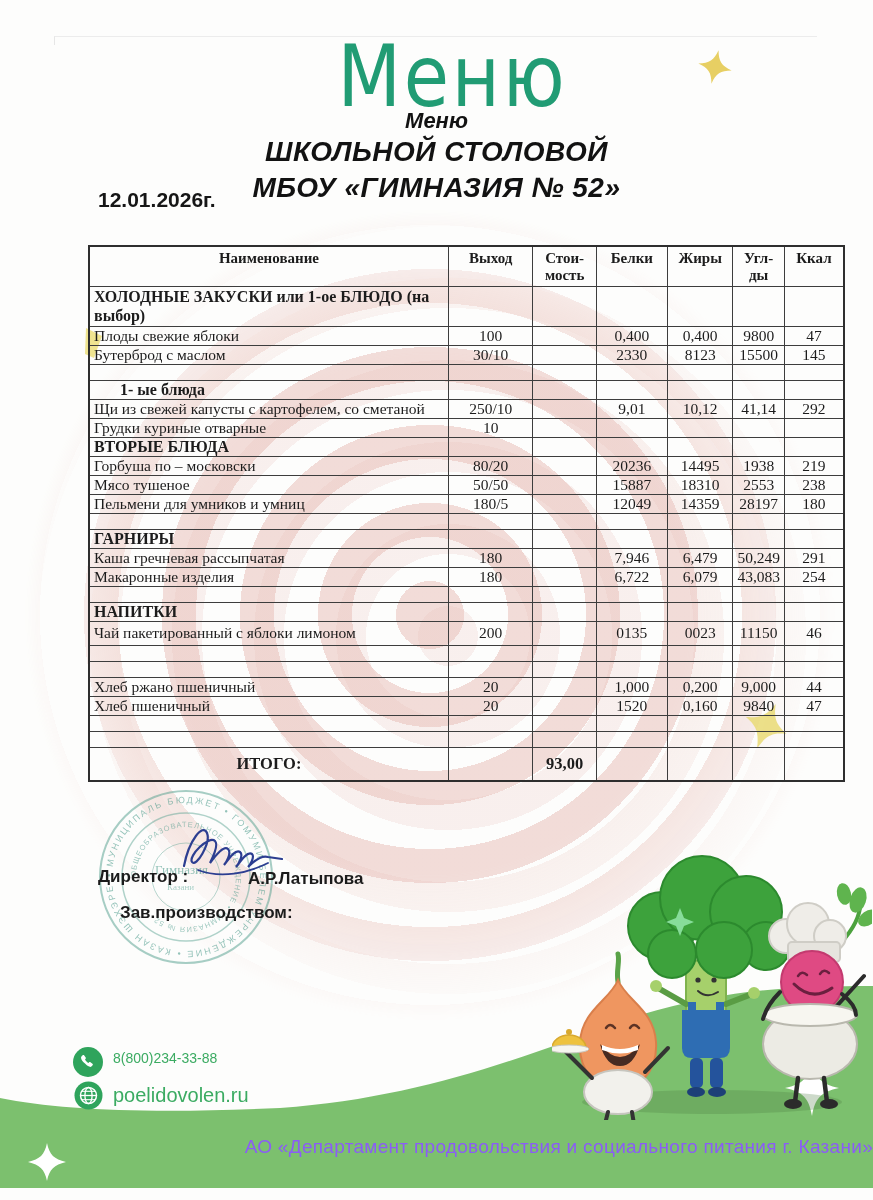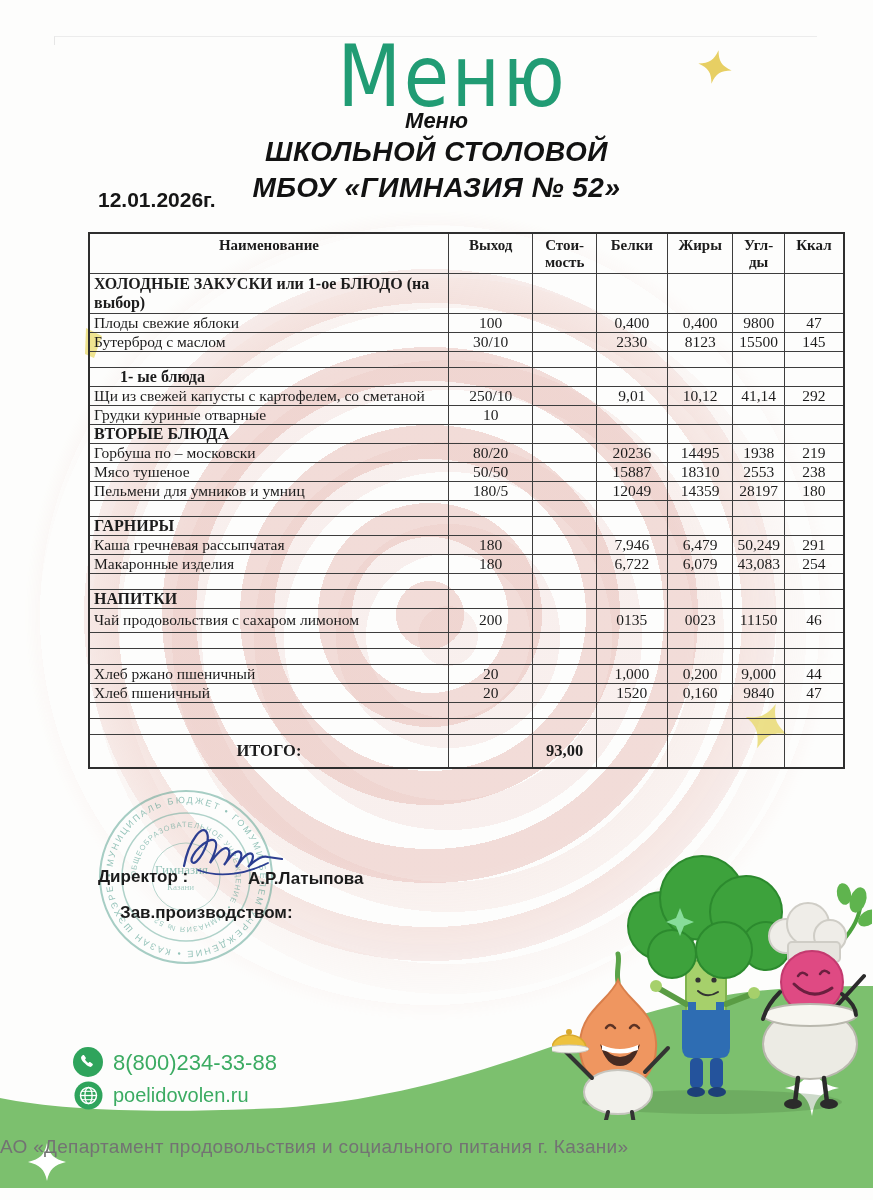--- a/index.html
+++ b/index.html
@@ -25,21 +25,21 @@
     font-family:"DejaVu Sans",sans-serif;font-size:80px;font-weight:400;
     color:#219c74;letter-spacing:3px;transform:translateX(16px) scale(.92,1.06);
   }
   .title-block{position:absolute;top:108px;left:0;width:100%;text-align:center;z-index:3;
     font-style:italic;font-weight:bold;color:#121212;}
   .title-block .t1{font-size:22px;line-height:1.2;}
   .title-block .t2,.title-block .t3{font-size:28px;line-height:1.26;letter-spacing:.5px;}
   .date{position:absolute;left:98px;top:188px;font-weight:bold;font-size:21px;color:#161616;z-index:3;}
   
   table.menu-table{
-    position:absolute;left:88px;top:232px;width:757px;z-index:2;
+    position:absolute;left:88px;top:245px;width:757px;z-index:2;
     border-collapse:collapse;table-layout:fixed;
     font-family:"Liberation Serif",serif;color:#1c1c1c;border:2px solid #2e2e2e;
   }
   col.c0{width:47.6%}col.c1{width:11.2%}col.c2{width:8.4%}col.c3{width:9.4%}
   col.c4{width:8.7%}col.c5{width:6.8%}col.c6{width:7.9%}
   .menu-table th,.menu-table td{border:1px solid #3d3d3d;padding:0 4px;overflow:hidden;}
   .menu-table th{font-size:15px;font-weight:bold;text-align:center;vertical-align:top;
     line-height:1.12;white-space:pre-line;padding-top:3px;height:36px;}
   .menu-table td{font-size:15.5px;line-height:1.06;vertical-align:middle;}
   .menu-table td.num{text-align:center;}
@@ -55,28 +55,28 @@
   td.indent{padding-left:30px;}
   
   .sig-label{position:absolute;font-weight:bold;font-size:17px;color:#1b1b1b;z-index:3;}
   .sig-director{left:98px;top:867px;}
   .sig-name{left:248px;top:869px;}
   .sig-production{left:92px;top:903px;margin-left:28px;}
   .stamp{position:absolute;left:95px;top:786px;z-index:1;}
   .signature{position:absolute;left:176px;top:820px;z-index:2;}
   
   .contact-icon{position:absolute;z-index:2;}
-  .contact-text{position:absolute;z-index:2;color:#3bab62;font-size:22px;}
+  .contact-text{position:absolute;z-index:2;color:#3bab62;font-size:14px;}
   .phone-text{left:113px;top:1050px;}
   .site-text{left:113px;top:1084px;font-size:20px;text-align:center;}
   
   .wave{position:absolute;left:0;top:980px;z-index:1;}
   .veggies{position:absolute;left:552px;top:852px;z-index:2;}
-  .footer-text{position:absolute;top:1136px;left:0;width:100%;text-align:left;z-index:3;
-    color:#737373;font-size:19px;letter-spacing:.3px;}
+  .footer-text{position:absolute;top:1136px;left:0;width:100%;text-align:right;z-index:3;
+    color:#8b5cf6;font-size:19px;letter-spacing:.3px;}
   .decor{position:absolute;z-index:1;}
 </style>
 </head>
 <body>
 
 <div class="page">
 
   <div class="scan-edge"></div>
   <div class="watermark"></div>
 
@@ -270,21 +270,21 @@
         <tr class="r-section">
           <td class="name">НАПИТКИ</td>
           <td class="num"></td>
           <td class="num"></td>
           <td class="num"></td>
           <td class="num"></td>
           <td class="num"></td>
           <td class="num"></td>
         </tr>
         <tr class="r-item_tall">
-          <td class="name">Чай продовольствия с сахаром лимоном</td>
+          <td class="name">Чай пакетированный с яблоки лимоном</td>
           <td class="num">200</td>
           <td class="num"></td>
           <td class="num">0135</td>
           <td class="num">0023</td>
           <td class="num">11150</td>
           <td class="num">46</td>
         </tr>
         <tr class="r-empty">
           <td class="name"></td>
           <td class="num"></td>

